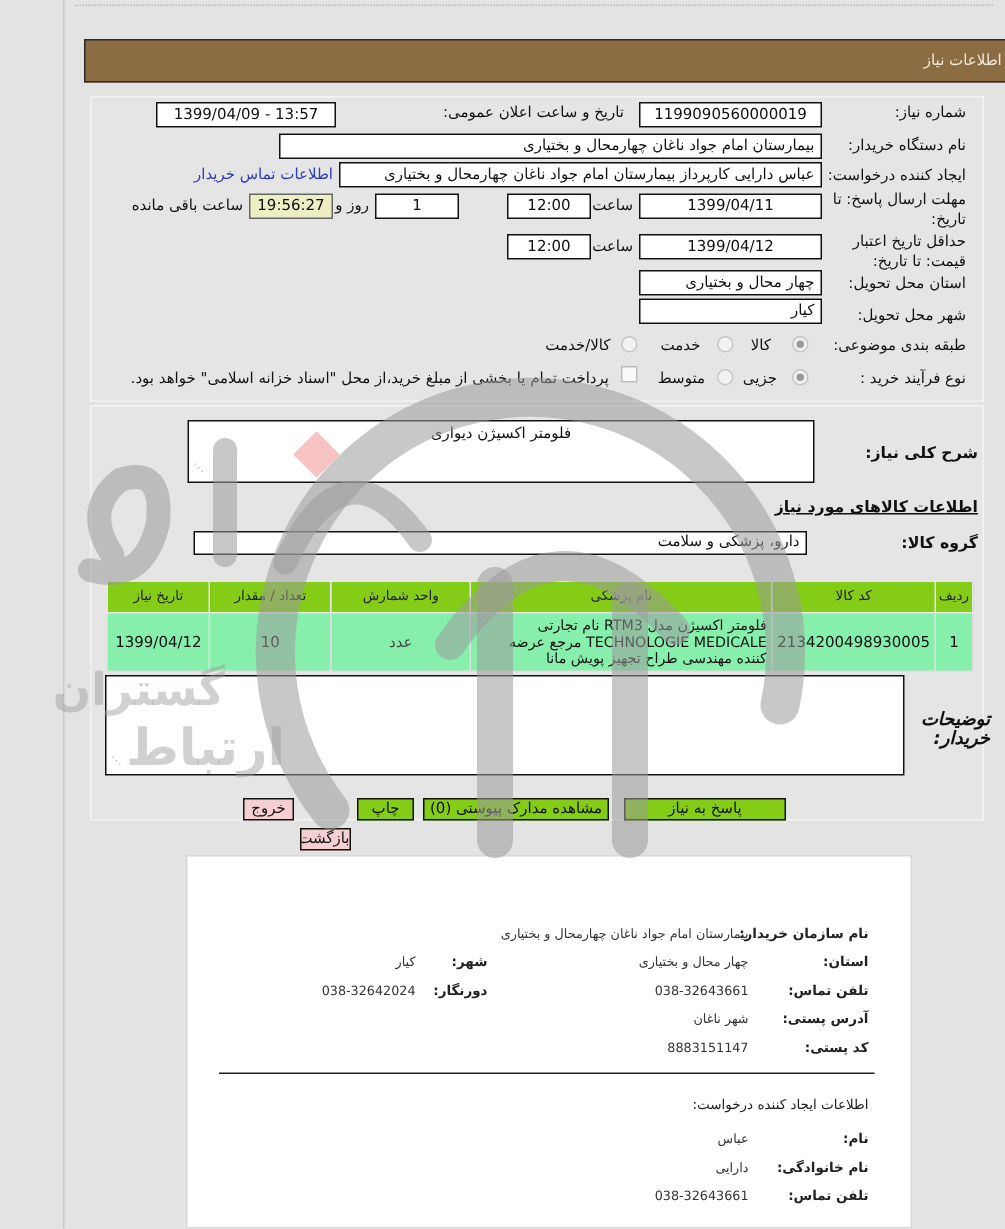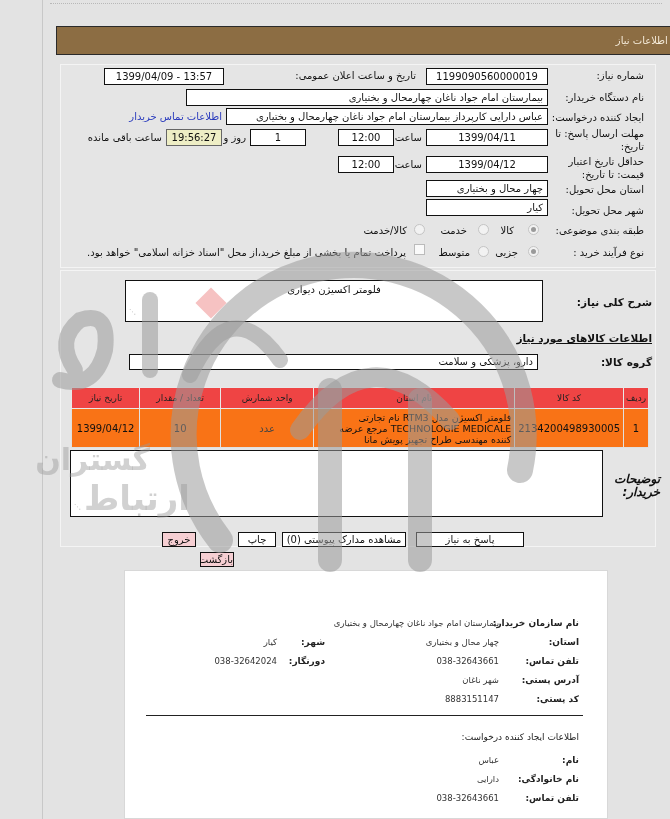--- a/index.html
+++ b/index.html
@@ -46,34 +46,34 @@
     position:absolute; background:#fff; border:1px solid #111; box-sizing:border-box;
     direction:rtl; text-align:center; padding:2px 3px; font-size:10px; line-height:13px;
   }
   .resize-grip { position:absolute; left:3px; bottom:2px; color:#aaa; font-size:7px; }
 
   table.items {
     position:absolute; left:71px; top:387px; width:578px; border-collapse:collapse;
     direction:rtl; font-size:10px;
   }
   table.items th {
-    background:#ef4444; color:#222; font-weight:normal; height:18px; border:1px solid #e8e8e8;
+    background:#84cc16; color:#222; font-weight:normal; height:18px; border:1px solid #e8e8e8;
     font-size:9px;
     margin-left:44px;
   }
   table.items td {
-    background:#f97316; border:1px solid #e0e0e0; text-align:center; vertical-align:middle; padding:2px 3px;
+    background:#86efac; border:1px solid #e0e0e0; text-align:center; vertical-align:middle; padding:2px 3px;
     height:34px;
   }
   .btn {
     position:absolute; height:15px; box-sizing:border-box; border:1px solid #111;
     font-size:10px; line-height:13px; text-align:center; direction:rtl; white-space:nowrap;
     font-family:"DejaVu Sans", sans-serif; padding:0; color:#111;
   }
-  .btn.green { background:#ffffff; }
+  .btn.green { background:#84cc16; }
   .btn.pink { background:#f6cfd3; }
 
   .contact {
     position:absolute; left:124px; top:570px; width:484px; height:249px;
     background:#fff; border:1px solid #d8d8d8; box-sizing:border-box;
   }
   .contact-head {
     position:absolute; left:5px; top:5px; width:469px; height:26px; background:#8c6d43;
     direction:rtl;
   }
@@ -155,21 +155,21 @@
 <span class="lbl bold" style="right:18px; top:332px; font-size:10.5px;text-decoration:underline;">اطلاعات کالاهای مورد نیاز</span>
 
 <span class="lbl bold" style="right:18px; top:356px; font-size:10.5px;">گروه کالا:</span>
 <div class="box r" style="left:129px; top:354px; width:409px; height:16px; line-height:14px;">دارو، پزشکی و سلامت</div>
 
 <table class="items">
   <thead>
     <tr>
       <th style="width:22px;">ردیف</th>
       <th style="width:88px;">کد کالا</th>
-      <th style="width:198px;">نام استان</th>
+      <th style="width:198px;">نام پزشکی</th>
       <th style="width:90px;">واحد شمارش</th>
       <th style="width:78px;">تعداد / مقدار</th>
       <th>تاریخ نیاز</th>
     </tr>
   </thead>
   <tbody>
     <tr>
       <td>1</td>
       <td>2134200498930005</td>
       <td style="text-align:right; line-height:11px; font-size:9.5px;">فلومتر اکسیژن مدل RTM3 نام تجارتی TECHNOLOGIE MEDICALE مرجع عرضه کننده مهندسی طراح تجهیز پویش مانا</td>

